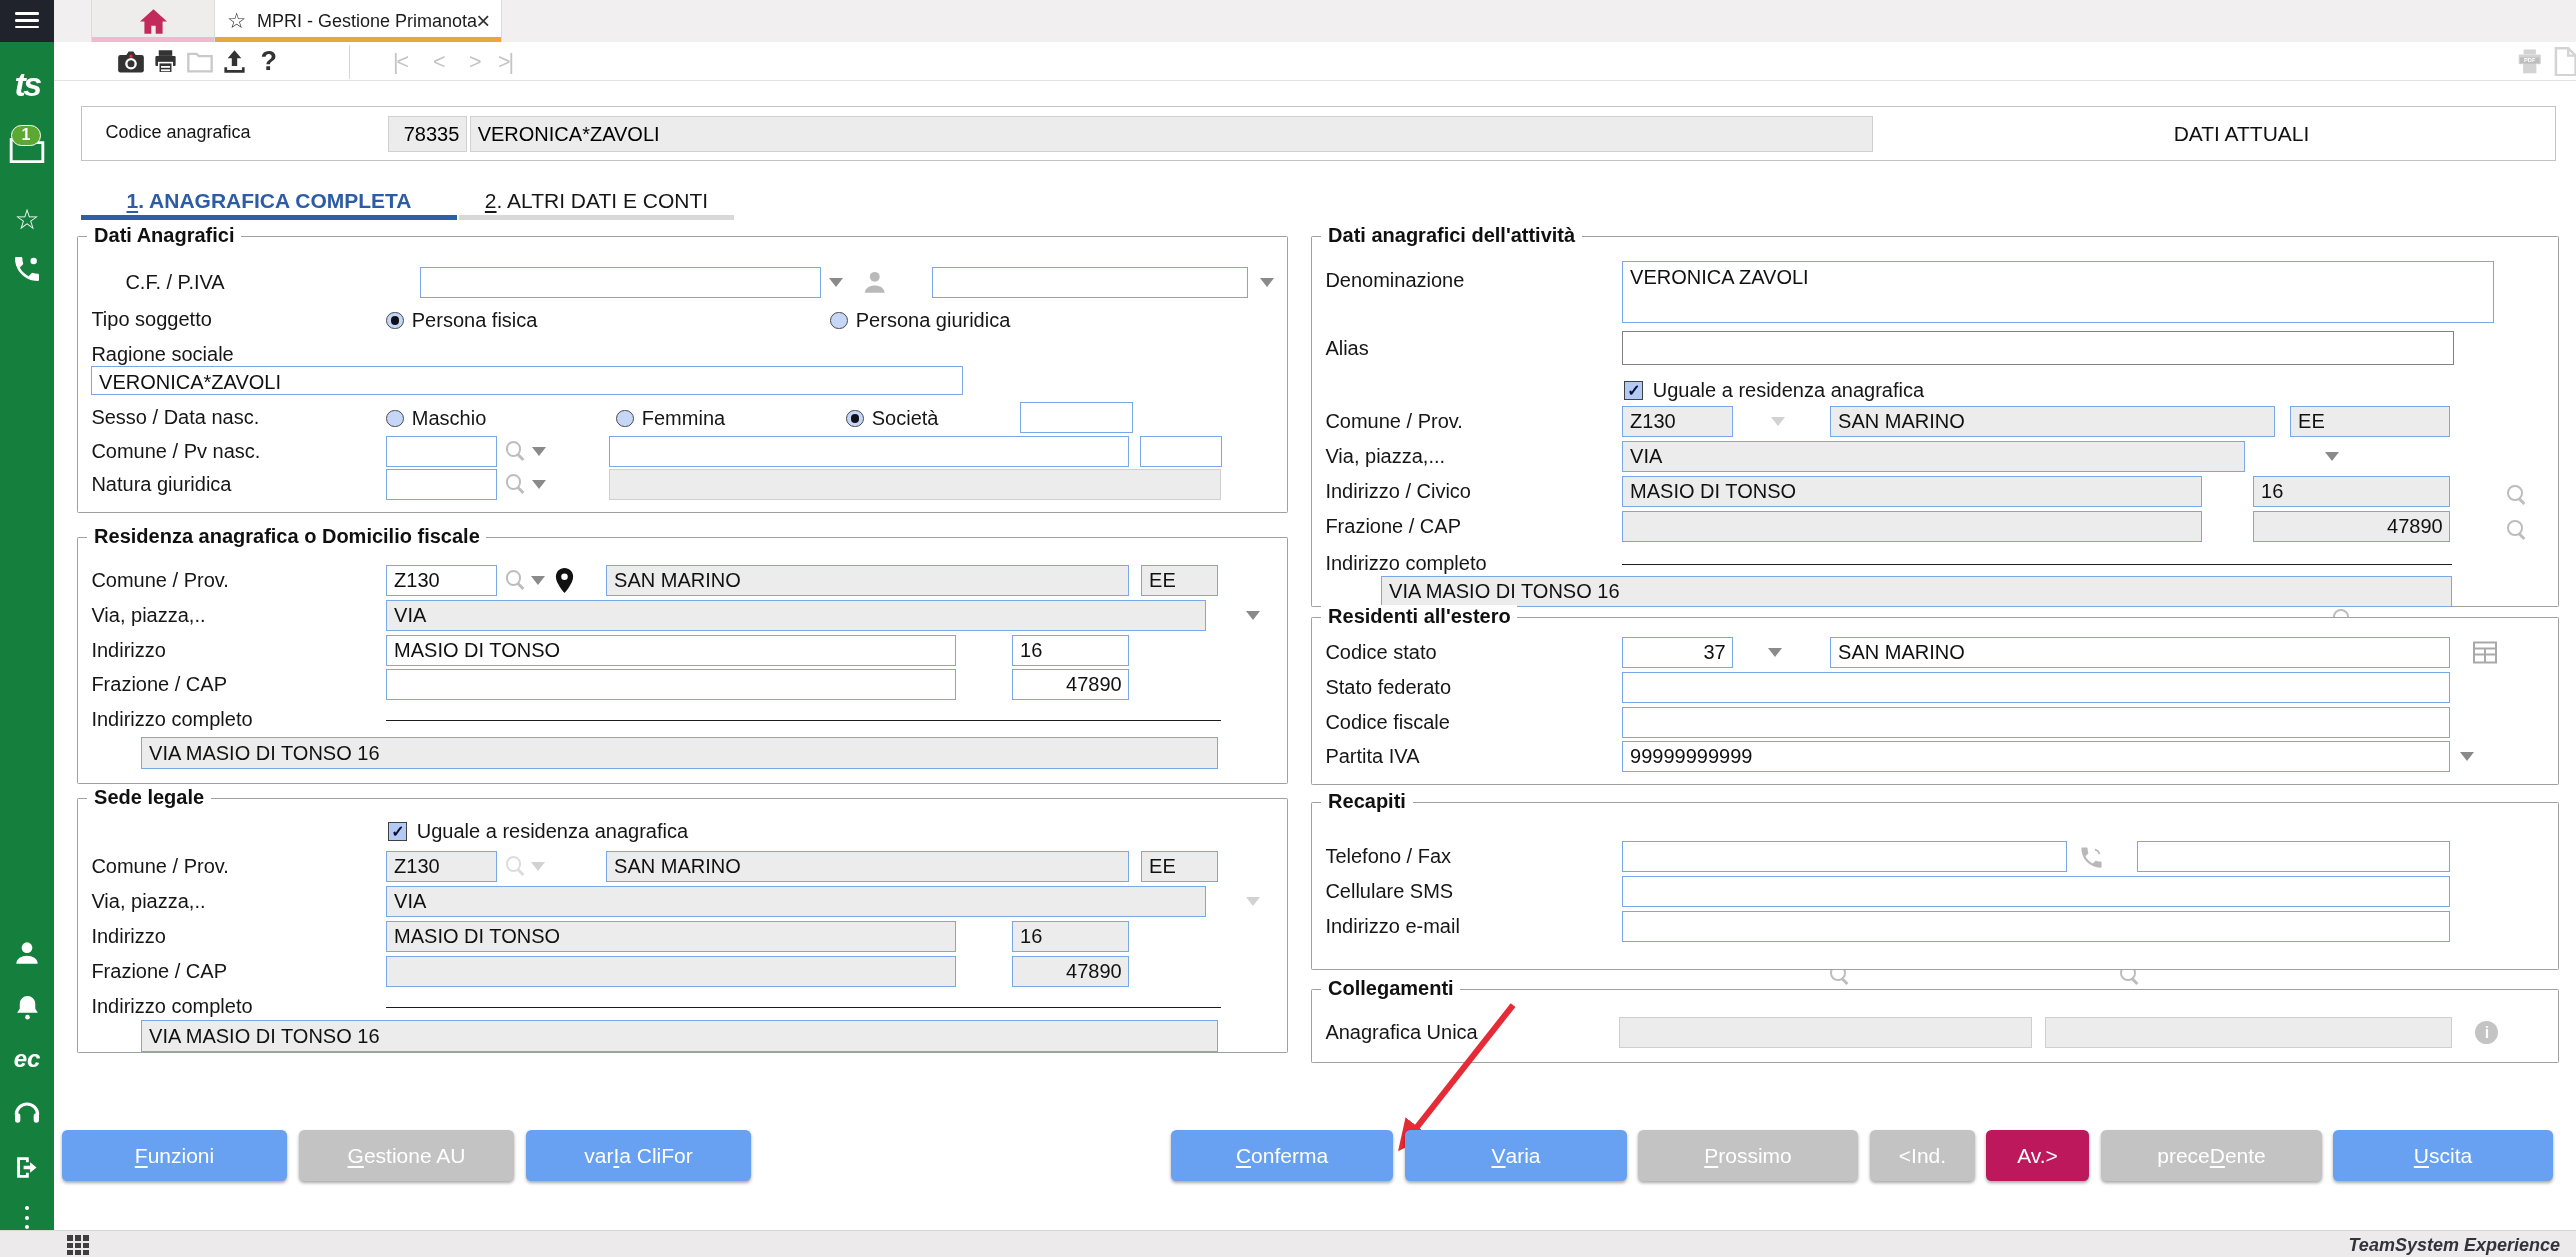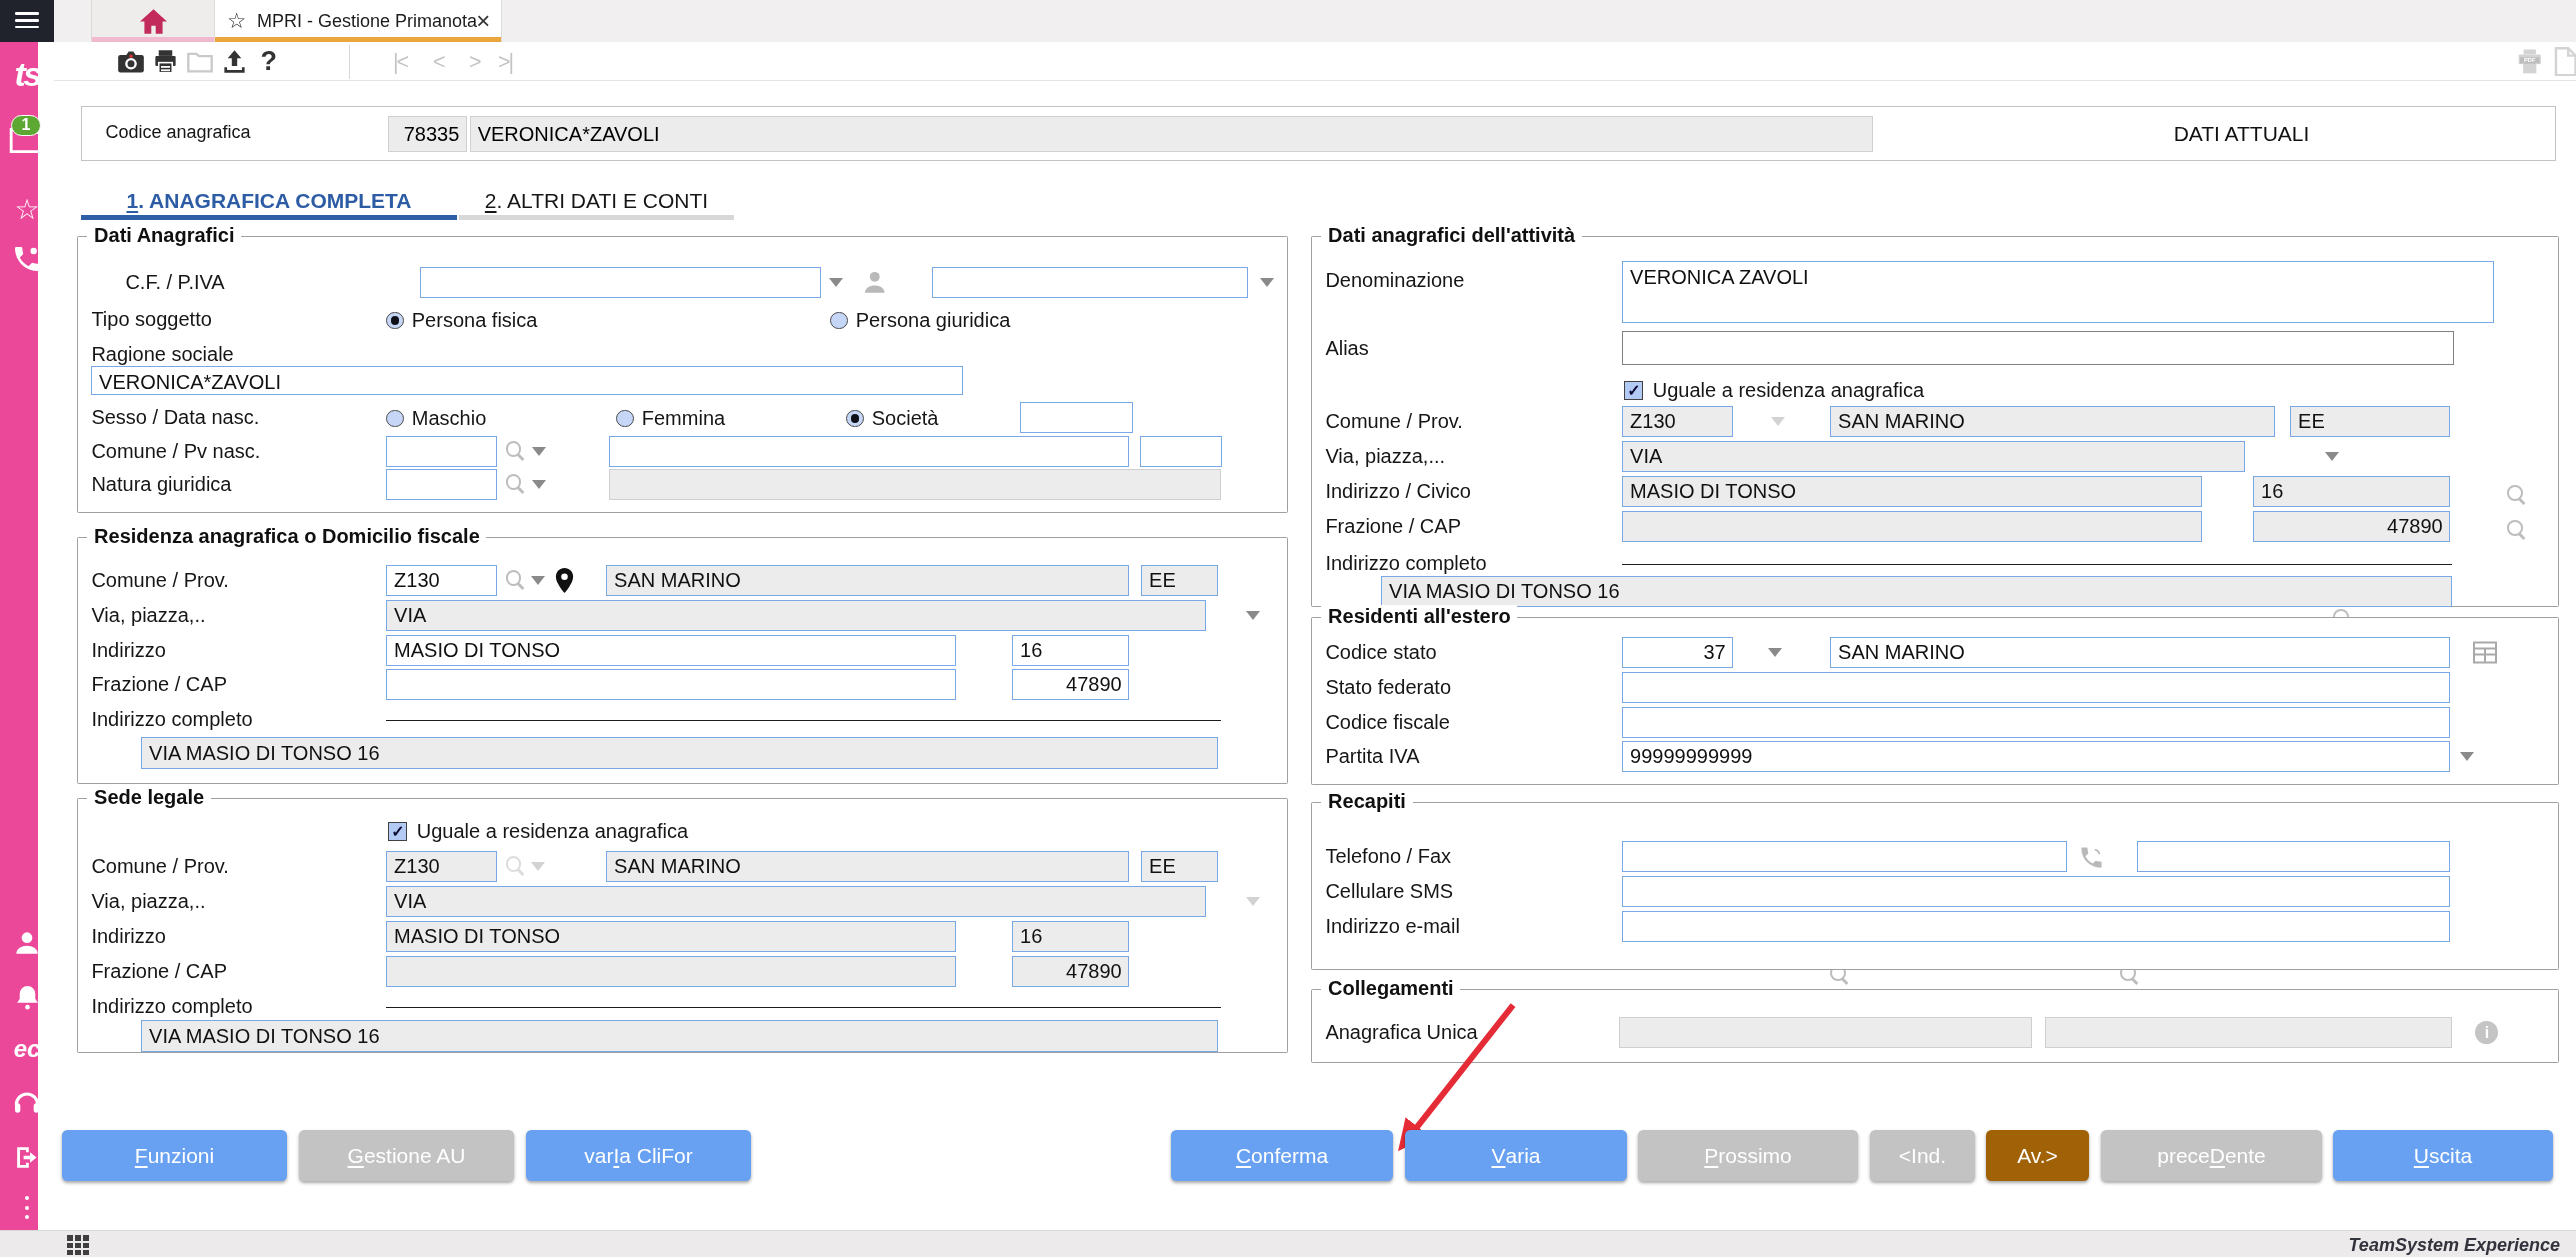--- a/index.html
+++ b/index.html
@@ -1,21 +1,21 @@
 <!DOCTYPE html>
 <html style="font-size:10.7px"><head>
 <meta charset="utf-8">
 <style>
   * { box-sizing: border-box; margin: 0; padding: 0; }
   html,body { background:#fff; }
   body { font-family:"Liberation Sans", sans-serif; }
   #app { position:relative; width:2576px; height:1257px; overflow:hidden; background:#fff; }
 
   
-  #sidebar { position:absolute; left:0; top:4px; width:38px; height:1230px; background:#ec4899; }
+  #sidebar { position:absolute; left:0; top:14px; width:54px; height:1230px; background:#15803d; }
   #corner { position:absolute; left:0; top:0; width:54px; height:42px; background:#20232b; }
   .hbar { position:absolute; left:14.8px; width:24px; height:2.7px; background:#fff; border-radius:1.3px; }
   .side-ic { position:absolute; left:0; width:54px; display:flex; justify-content:center; align-items:center; color:#fff; }
   .ts-logo { font-weight:bold; font-size:34px; letter-spacing:-2.7px; font-style:italic; }
   .ec-logo { font-weight:bold; font-size:24px; font-style:italic; }
   .badge1 { position:absolute; right:5.4px; top:-8px; background:#5da832; border:1.3px solid #fff; color:#fff;
             font-size:16px; font-weight:bold; width:29.5px; height:21.5px; border-radius:10.7px;
             display:flex; align-items:center; justify-content:center; }
   .star-w { font-size:28px; }
   .vdots span { display:block; width:4px; height:4px; border-radius:50%; background:#fff; margin:2.7px auto; }
@@ -95,21 +95,21 @@
   .ptab .bar { position:absolute; left:0; bottom:0; width:100%; height:4.7px; }
   #ptab1 { left:81px; width:376px; color:#2d5ca5; font-weight:bold; }
   #ptab1 .bar { background:#2e5ea6; }
   #ptab2 { left:459px; width:275px; color:#161616; }
   #ptab2 .bar { background:#d8d8d8; }
   .hk { text-decoration:underline; text-underline-offset:3.4px; }
 
   
   .btn { position:absolute; top:1130px; height:51px; border-radius:5.4px; color:#fff; font-size:21px;
          display:flex; align-items:center; justify-content:center; box-shadow:0 2px 3.4px rgba(0,0,0,.35); white-space:pre; }
-  .b-blue { background:#68a1f1; } .b-gray { background:#c3c3c3; } .b-pink { background:#a16207; }
+  .b-blue { background:#68a1f1; } .b-gray { background:#c3c3c3; } .b-pink { background:#be185d; }
 
   
   #statusbar { position:absolute; left:0; bottom:0; width:2576px; height:27.5px; background:#eceaea; border-top:0.7px solid #d9d7d6; }
   #sgrid { position:absolute; left:67px; top:4.7px; width:23px; height:19px; display:grid;
            grid-template-columns:repeat(3,6px); grid-template-rows:repeat(3,5.4px); gap:2px; }
   #sgrid span { background:#3f3f3f; }
   #status-left { position:absolute; left:113px; top:4.7px; font-size:18px; font-weight:bold; color:#141414; white-space:nowrap; }
   #status-right { position:absolute; right:16px; top:4.7px; font-size:18px; font-weight:bold; font-style:italic; color:#33333d; }
 
   svg { display:block; }

